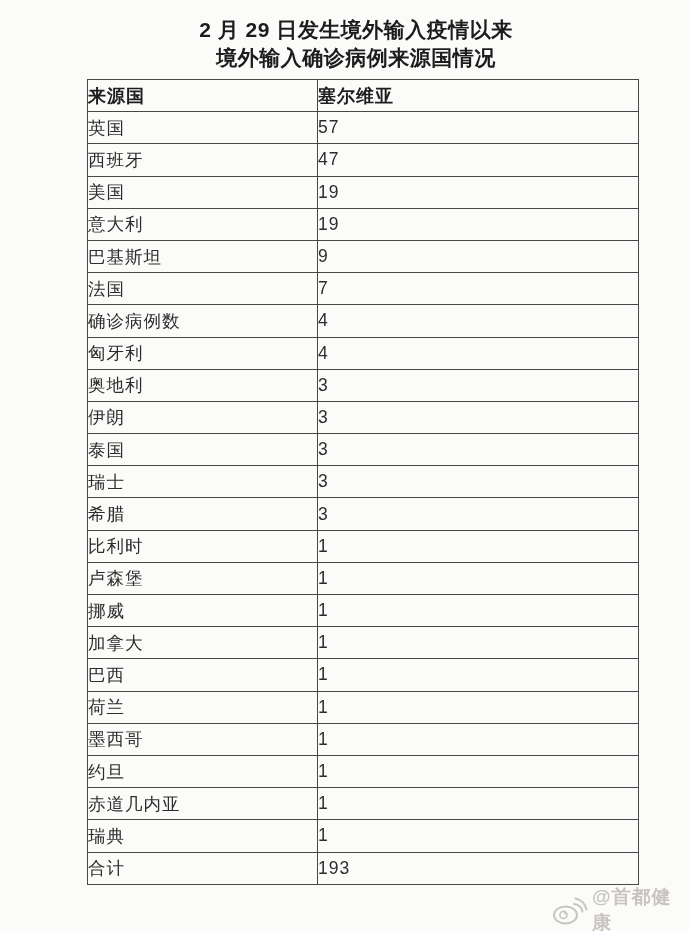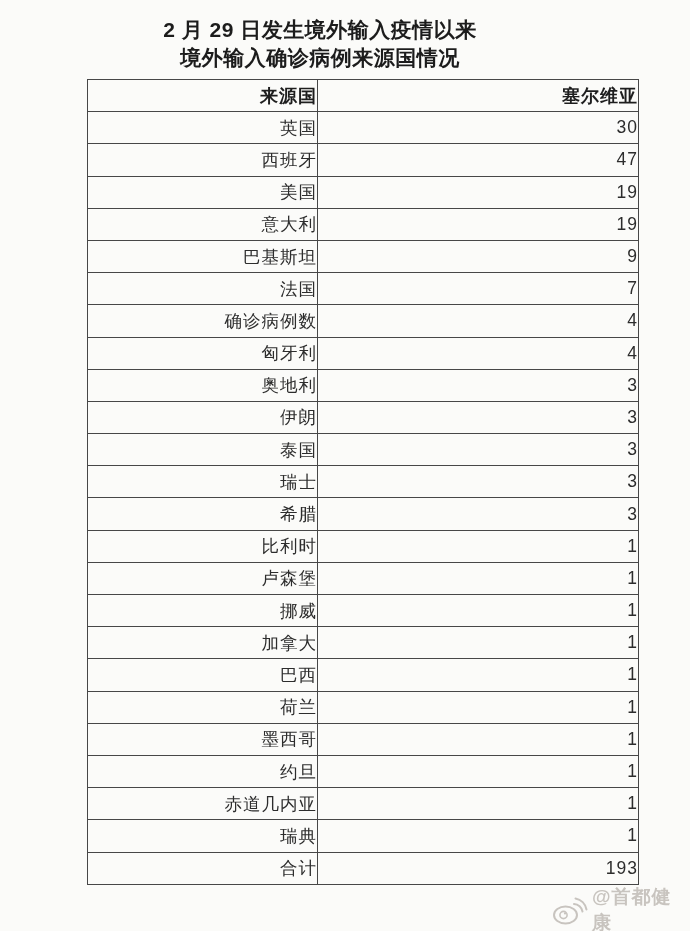--- a/index.html
+++ b/index.html
@@ -13,35 +13,36 @@
   .title-block {
     position: absolute;
     top: 16px; left: 0;
     width: 640px;
     text-align: center;
     font-weight: bold;
     color: #1c1c1c;
     font-size: 21px;
     line-height: 28px;
     letter-spacing: 0.5px;
+    padding-left: 36px;
   }
   table.cases {
     position: absolute;
     left: 87px; top: 79px;
     width: 551px;
     border-collapse: collapse;
     table-layout: fixed;
   }
   table.cases col.c1 { width: 230px; }
   table.cases col.c2 { width: 321px; }
   table.cases th, table.cases td {
     border: 1px solid #474747;
     height: 31.2px;
     padding: 0;
-    text-align: right;
+    text-align: left;
     vertical-align: middle;
     font-size: 17.5px;
     color: #2d2d2d;
     letter-spacing: 1px;
     overflow: hidden;
     white-space: nowrap;
   }
   table.cases th {
     font-weight: bold;
     color: #1e1e1e;
@@ -76,21 +77,21 @@
     </colgroup>
   <thead>
     <tr>
       <th>来源国</th>
       <th>塞尔维亚</th>
     </tr>
   </thead>
   <tbody>
   <tr>
     <td>英国</td>
-    <td>30</td>
+    <td>57</td>
   </tr>
 
   <tr>
     <td>西班牙</td>
     <td>47</td>
   </tr>
 
   <tr>
     <td>美国</td>
     <td>19</td>

